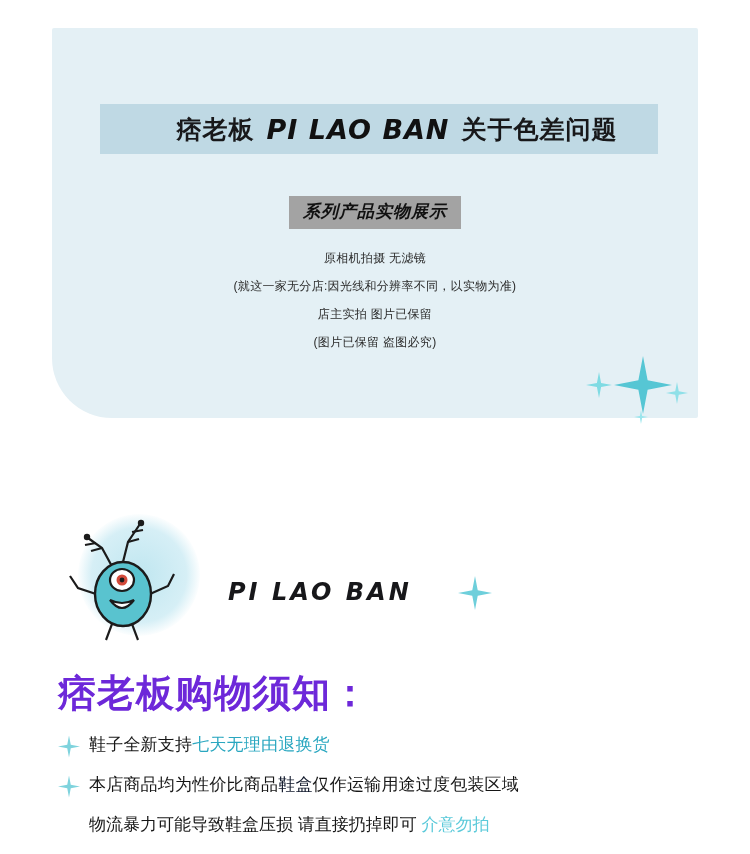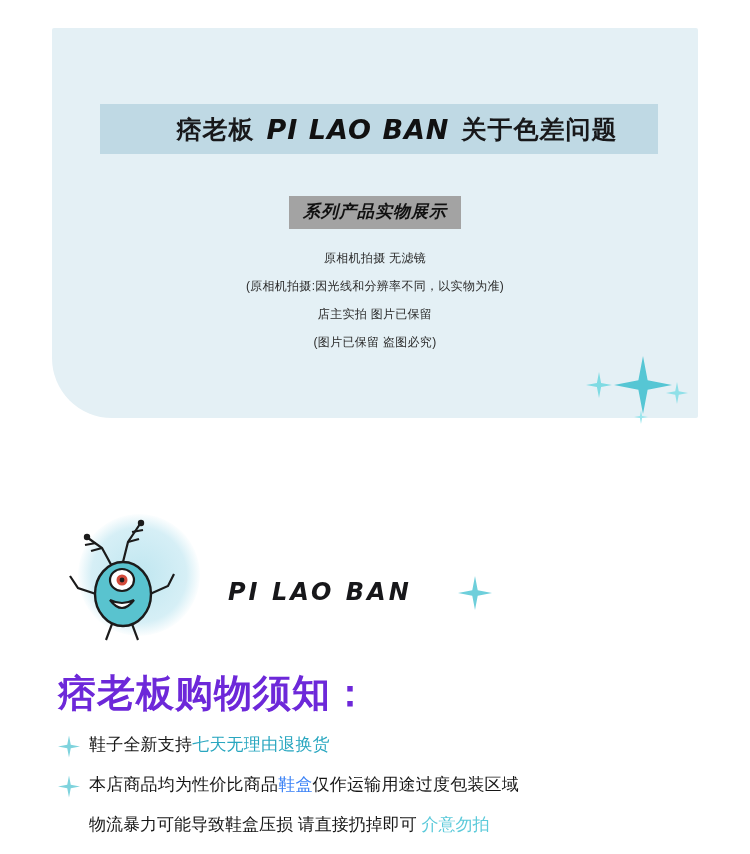--- a/index.html
+++ b/index.html
@@ -191,21 +191,21 @@
     margin-top: 3px;
     margin-right: 9px;
     background: #7ed3dd;
   }
   .n-text {
     font-size: 17px;
     line-height: 26px;
     color: #161616;
     letter-spacing: 0.2px;
   }
-  .hl-dark { color: #3b82f6; }
+  .hl-dark { color: #0f172a; }
   .hl-blue { color: #2aa7c0; }
   .hl-light { color: #5ccada; }
   .n-sub {
     margin-left: 31px;
     font-size: 17px;
     line-height: 26px;
     color: #161616;
   }
 </style>
 </head>
@@ -220,21 +220,21 @@
       <span class="t-en">PI LAO BAN</span>
       <span class="t-cn">关于色差问题</span>
     </div>
 
     <div class="green-tag">
       <span>系列产品实物展示</span>
     </div>
 
     <div class="hero-lines">
       <div>原相机拍摄 无滤镜</div>
-      <div>(原相机拍摄:因光线和分辨率不同，以实物为准)</div>
+      <div>(就这一家无分店:因光线和分辨率不同，以实物为准)</div>
       <div>店主实拍 图片已保留</div>
       <div>(图片已保留 盗图必究)</div>
     </div>
   </div>
 
   <div class="spark-cluster">
     <div class="star star4 s-big"></div>
     <div class="star star4 s-mid"></div>
     <div class="star star4 s-sm"></div>
     <div class="star star4 s-xs"></div>

